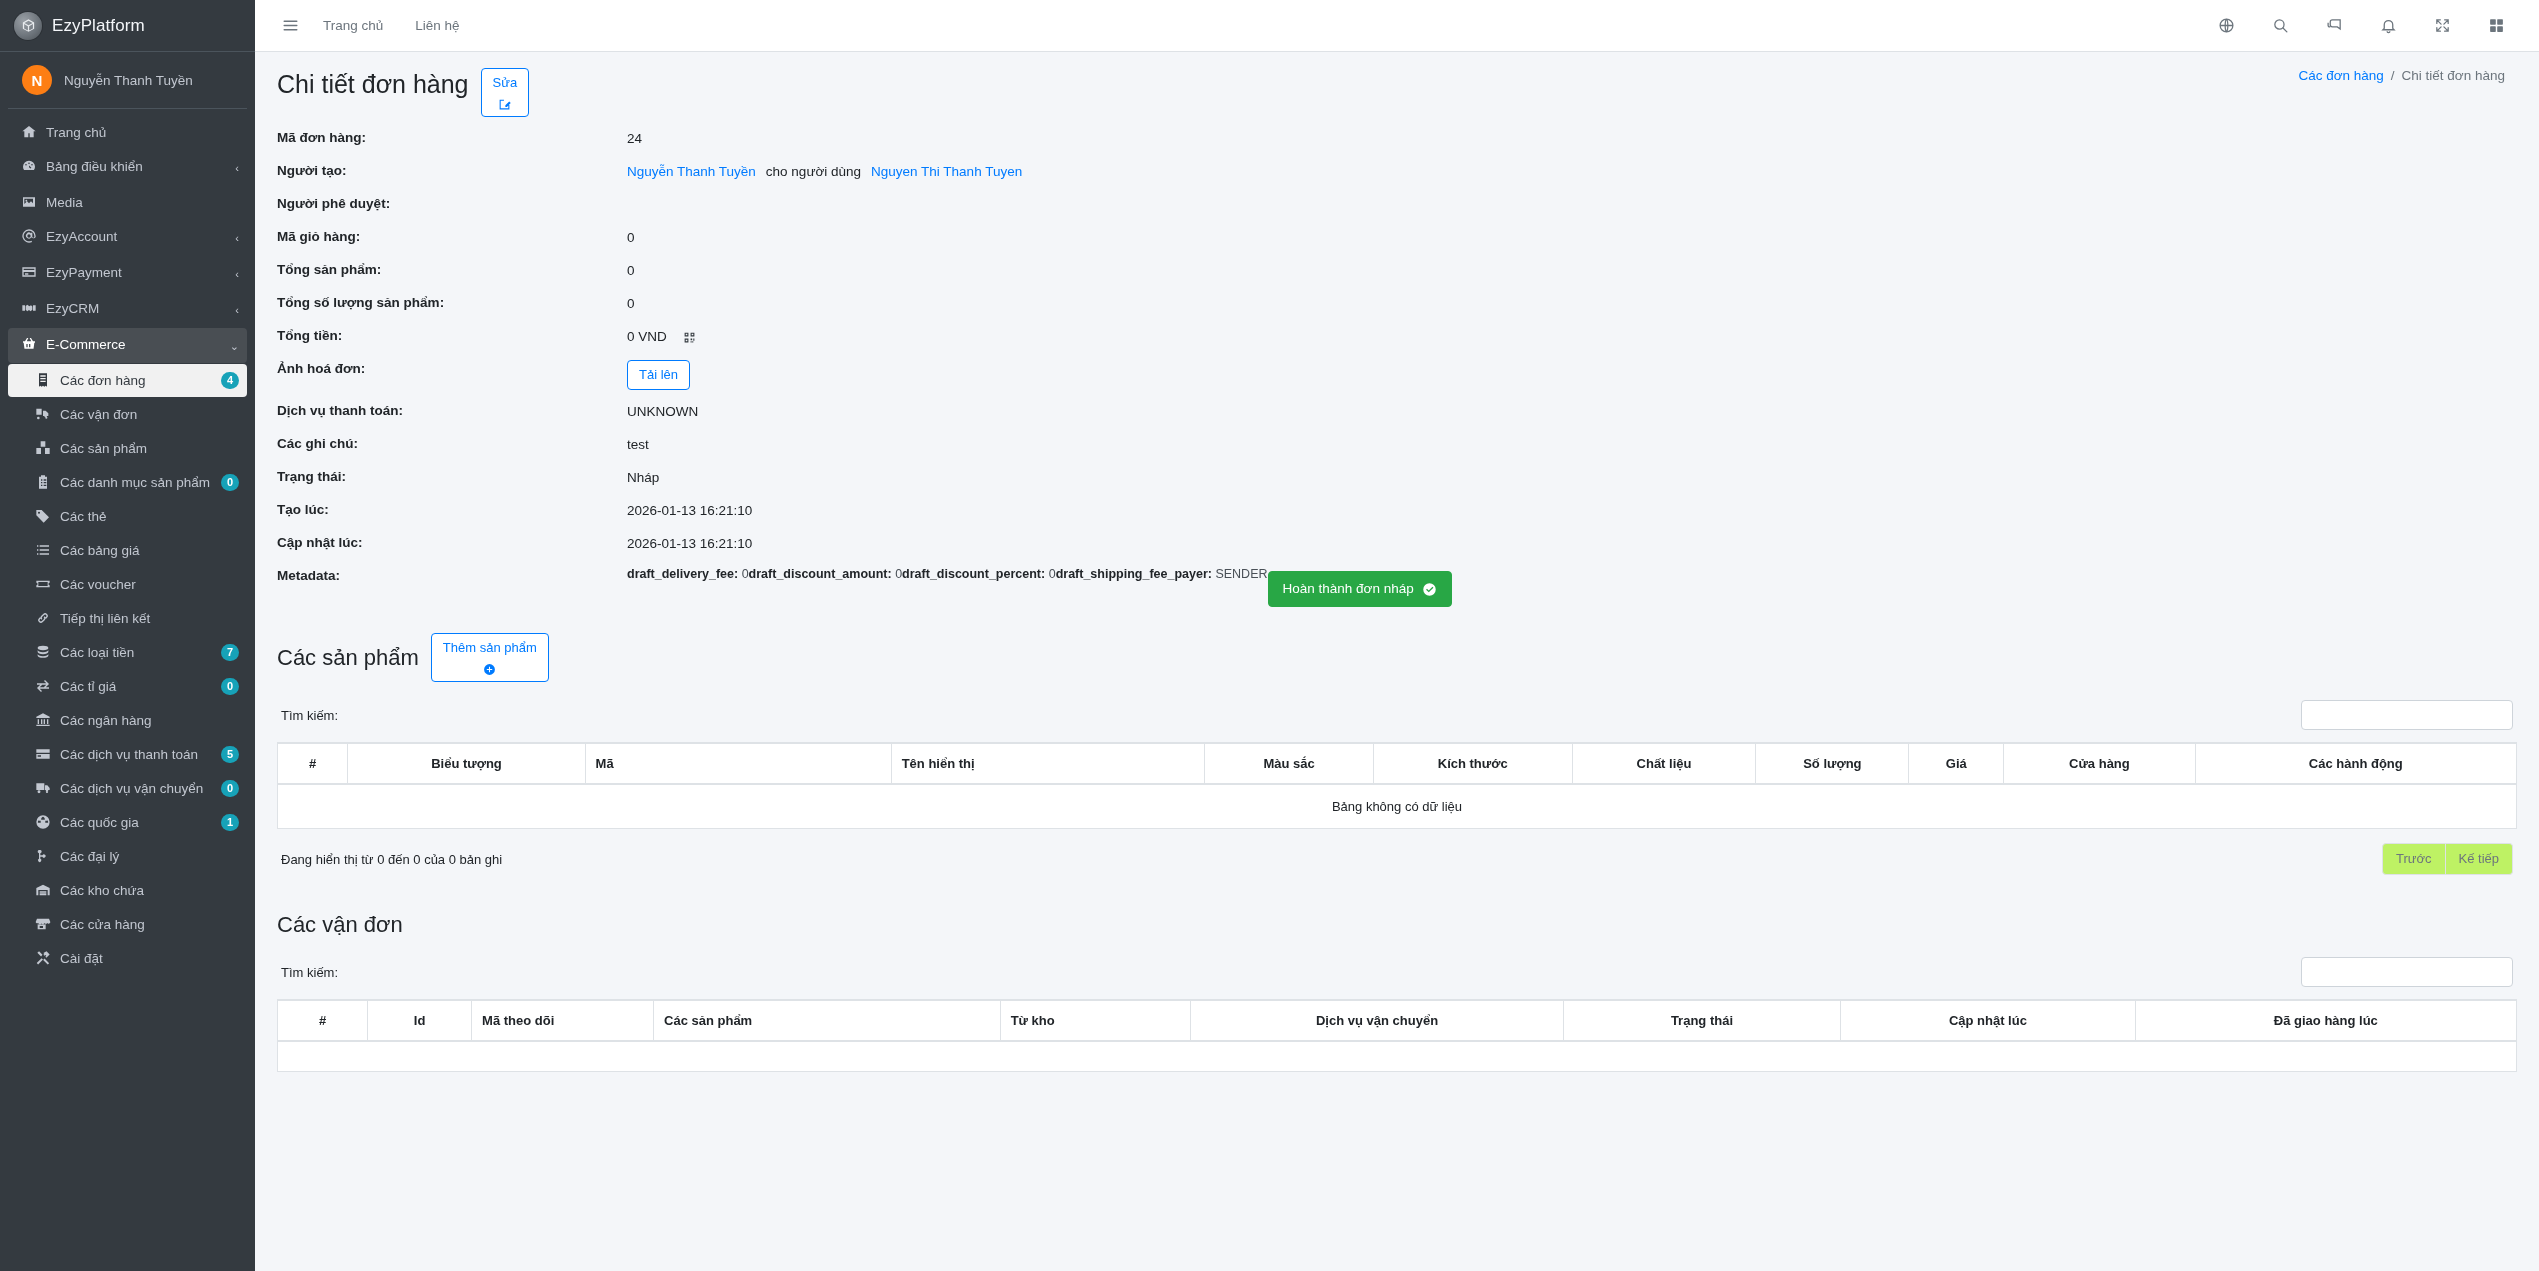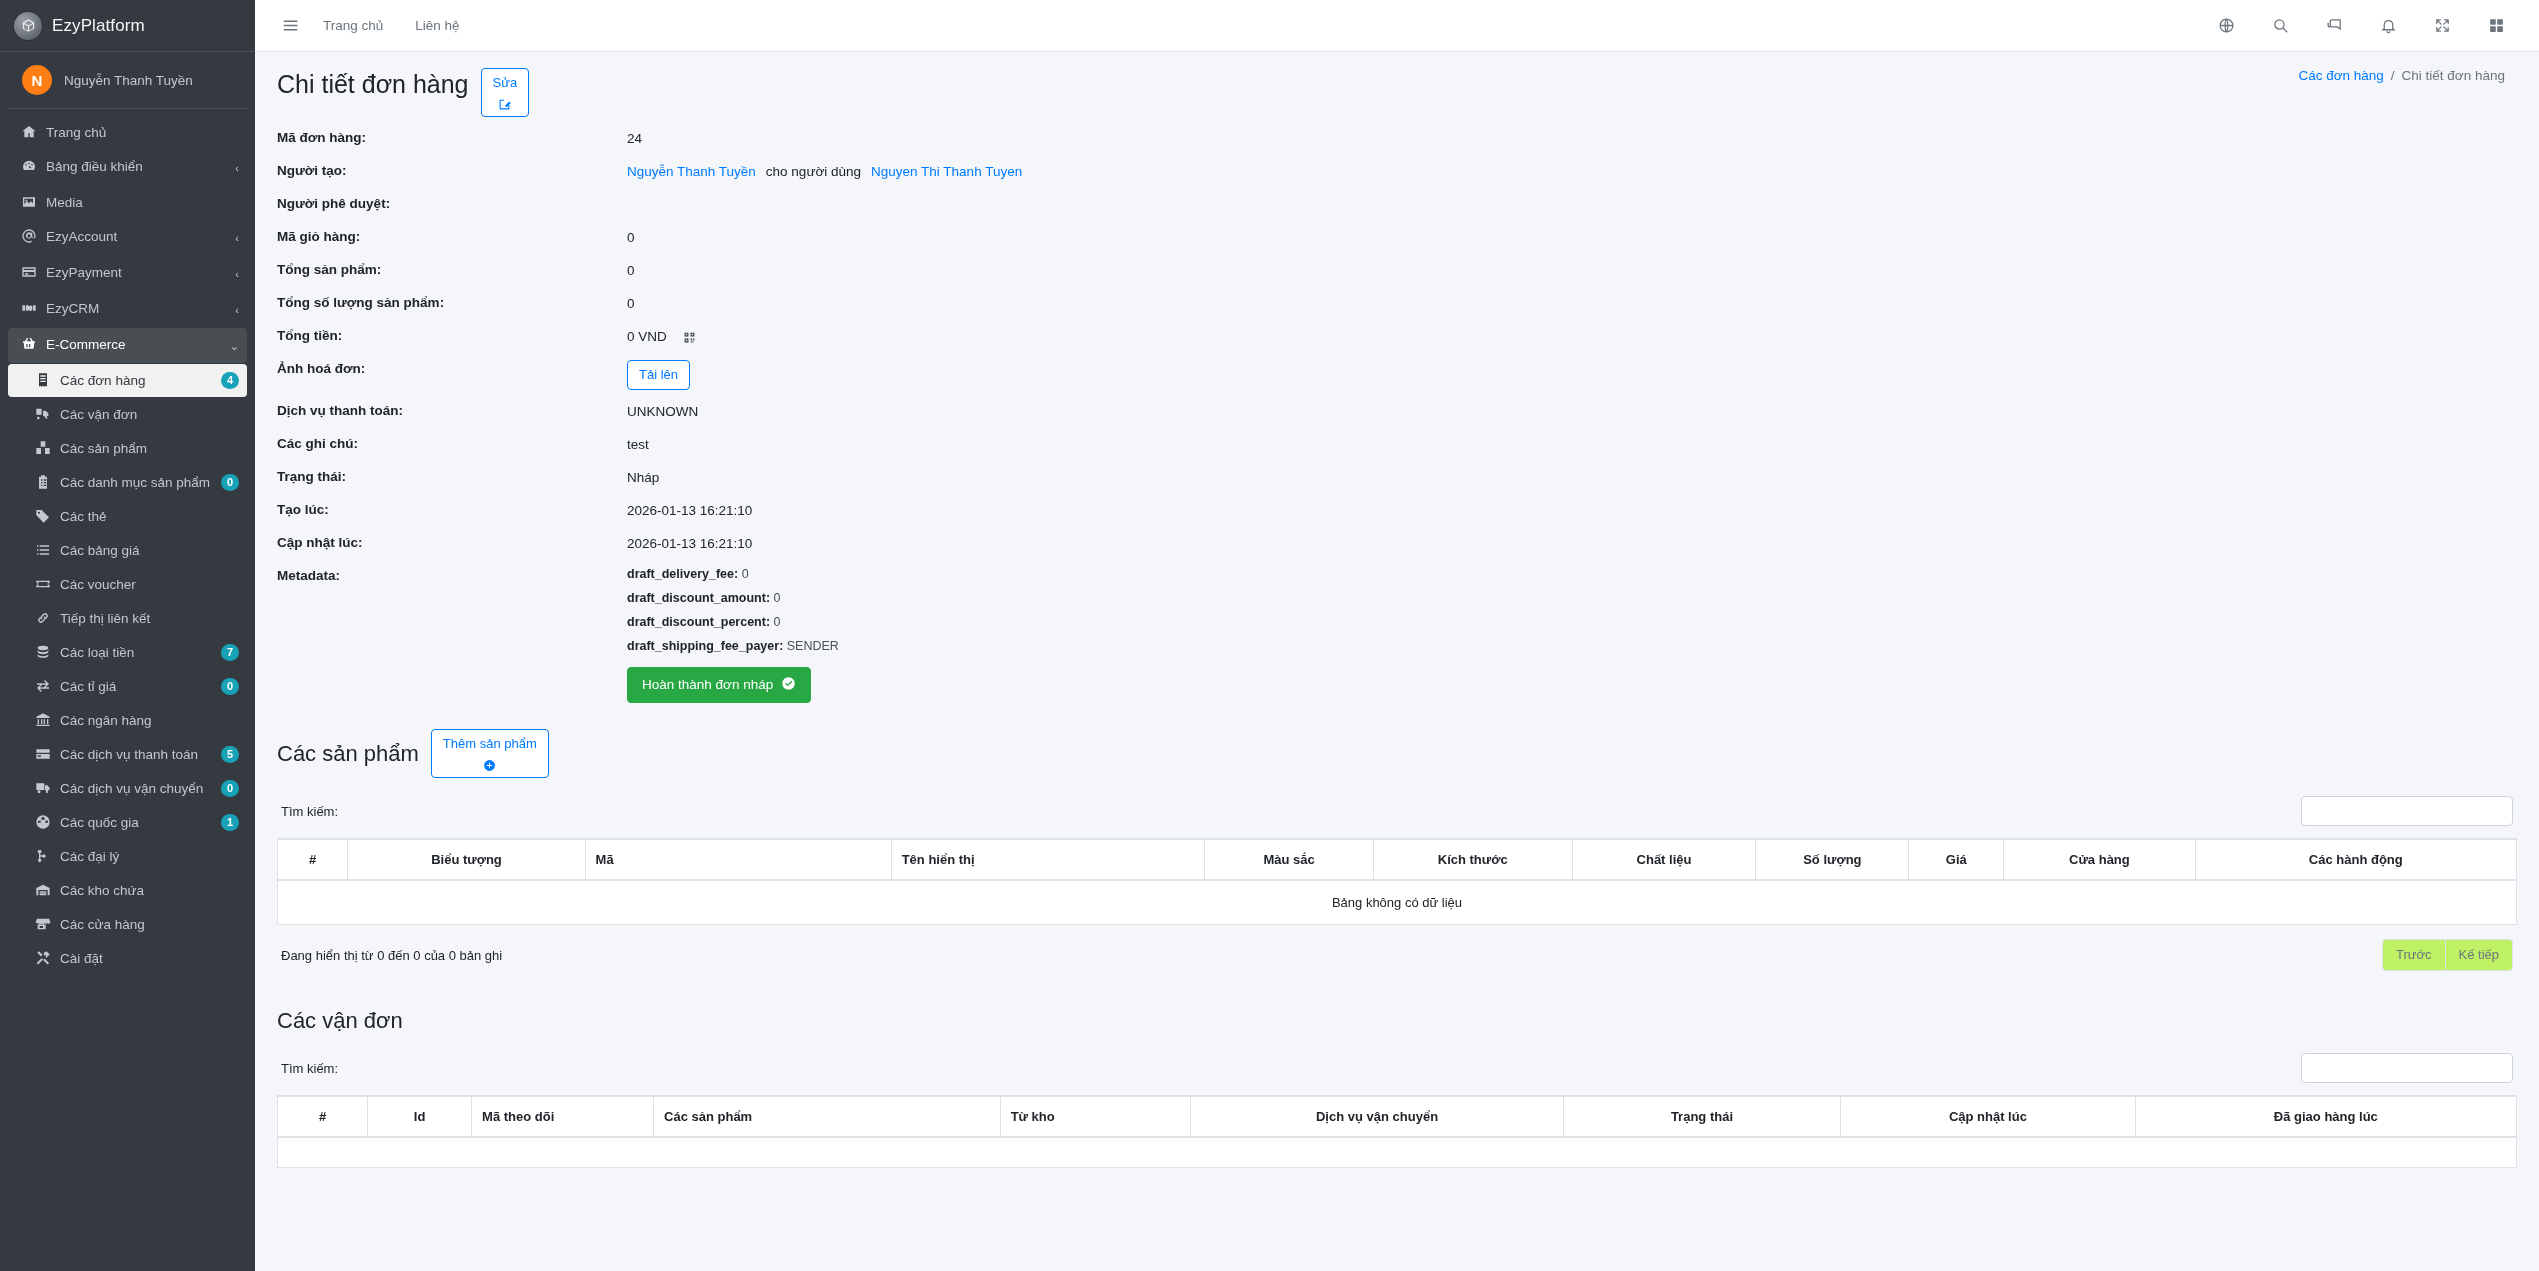--- a/index.html
+++ b/index.html
@@ -162,21 +162,21 @@
   .qr-ico svg { width: 13px; height: 13px; fill: #343a40; }
 
   .meta-line { font-size: 12.5px; color: #212529; line-height: 15px; margin-bottom: 9px; }
   .meta-line b { font-weight: 700; }
   .meta-line span { color: #495057; }
 
   .btn-success {
     background: #28a745; color: #fff; border: 1px solid #28a745;
     border-radius: 4px; font-size: 13.5px;
     padding: 8px 14px; cursor: pointer;
-    display: inline-flex; align-items: flex-start; gap: 8px;
+    display: inline-flex; align-items: center; gap: 8px;
     line-height: 18px;
   }
   .btn-success svg { width: 15px; height: 15px; fill: #fff; }
 
   .section-header {
     display: flex; align-items: center;
     margin: 26px 0 8px 0;
   }
   .section-title {
     font-size: 22px; font-weight: 400; color: #212529;
@@ -619,21 +619,21 @@
         <div class="detail-row">
           <div class="detail-label">Cập nhật lúc:</div>
           <div class="detail-value">
             <span>2026-01-13 16:21:10</span>
           </div>
         </div>
       </div>
 
     <div class="detail-row" style="margin-bottom:6px;">
       <div class="detail-label">Metadata:</div>
-      <div style="display:flex;flex-direction:column;" id="meta-root">
+      <div style="display:flex;" id="meta-root">
           <div class="meta-line"><b>draft_delivery_fee:</b><span> 0</span></div>
           <div class="meta-line"><b>draft_discount_amount:</b><span> 0</span></div>
           <div class="meta-line"><b>draft_discount_percent:</b><span> 0</span></div>
           <div class="meta-line"><b>draft_shipping_fee_payer:</b><span> SENDER</span></div>
           <div style="margin-top: 4px;"><button class="btn-success">
               <span>Hoàn thành đơn nháp</span>
               <svg viewBox="0 0 24 24">
                 <path d="M12 2a10 10 0 1 0 0 20 10 10 0 0 0 0-20zm-1.2 14.5-4.3-4.3 1.5-1.5 2.8 2.8 6-6 1.5 1.5-7.5 7.5z"></path>
               </svg>
             </button></div>

